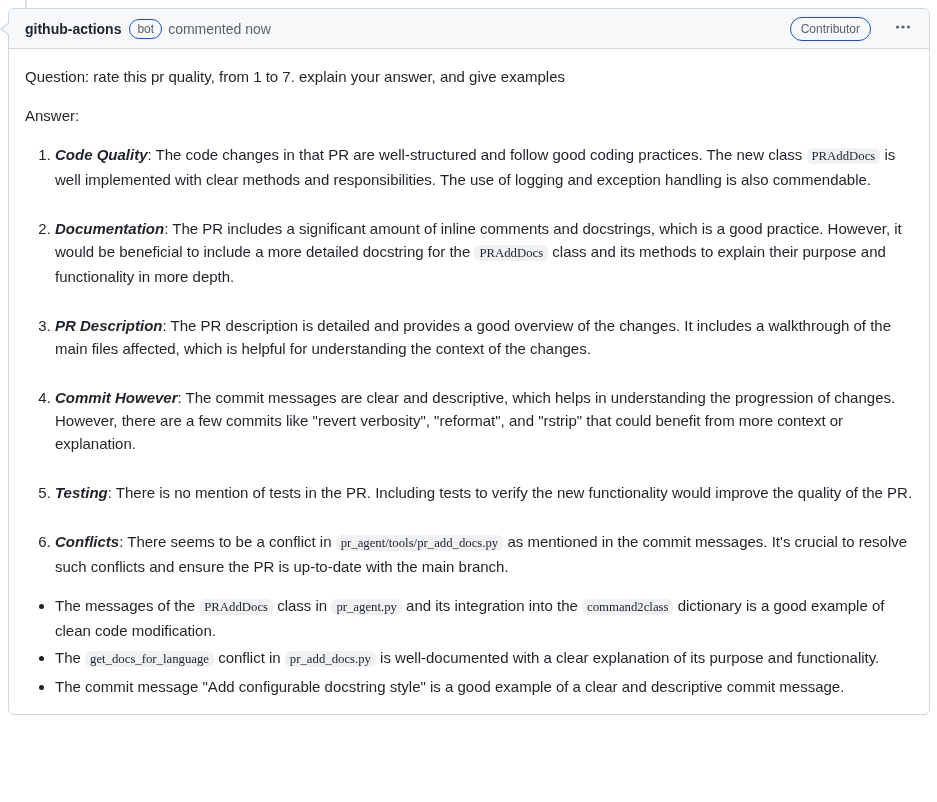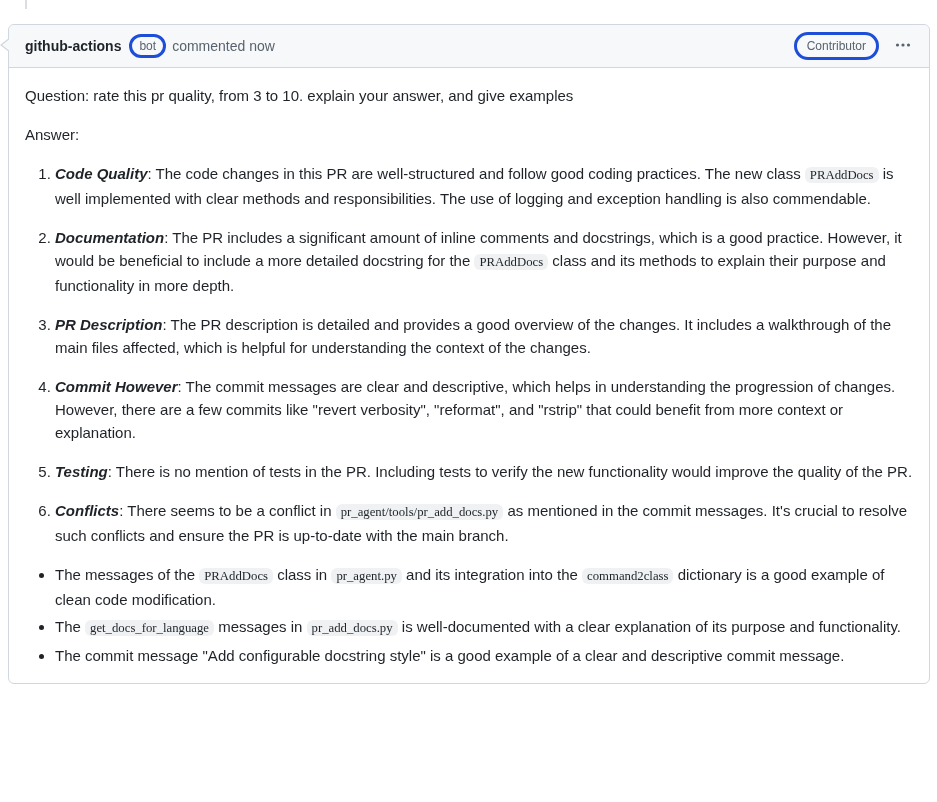--- a/index.html
+++ b/index.html
@@ -7,21 +7,21 @@
     width: 937px; height: 802px; overflow: hidden;
     background: #ffffff;
     font-family: "Liberation Sans", "DejaVu Sans", sans-serif;
     color: #1f2328;
   }
   .timeline-line {
     position: absolute; left: 25px; top: 0; width: 2px; height: 9px;
     background: #d8dee4;
   }
   .comment-card {
-    position: absolute; left: 8px; top: 24px; width: 922px;
+    position: absolute; left: 8px; top: 8px; width: 922px;
     border: 1px solid #d0d7de; border-radius: 6px;
     background: #ffffff;
   }
   .comment-header {
     position: relative;
     display: flex; align-items: center;
     min-height: 40px;
     padding: 7px 16px;
     background: #f6f8fa;
     border-bottom: 1px solid #d0d7de;
@@ -37,40 +37,40 @@
     left: -9px; border-width: 7px 9px 7px 0;
     border-color: transparent #d0d7de transparent transparent;
   }
   .comment-header::after {
     left: -7.5px; border-width: 7px 9px 7px 0;
     border-color: transparent #f6f8fa transparent transparent;
   }
   .author { font-weight: 700; color: #1f2328; }
   .pill {
     display: inline-block;
-    border: 3px solid #1d4ed8; border-radius: 2em;
+    border: 1px solid #1d4ed8; border-radius: 2em;
     font-size: 12px; line-height: 18px; padding: 0 7px;
     color: #59636e; background: transparent;
   }
   .bot-pill { margin-left: 8px; margin-right: 6px; }
-  .header-right { margin-left: auto; display: flex; align-items: center; gap: 14px; }
+  .header-right { margin-left: auto; display: flex; align-items: center; gap: 22px; }
   .contrib-pill { font-size: 12px; line-height: 22px; padding: 0 10px; color: #59636e; }
   .kebab-btn {
     border: none; background: transparent; cursor: pointer;
     display: flex; align-items: center; padding: 2px;
   }
   .comment-body {
     padding: 16px;
     font-size: 15px; line-height: 23px; color: #1f2328;
     word-wrap: break-word;
   }
   .comment-body p { margin-bottom: 16px; }
   .comment-body p:last-child { margin-bottom: 0; }
   ol.reasons { margin: 16px 0; padding-left: 2em; }
-  ol.reasons li + li { margin-top: 16px; }
+  ol.reasons li + li { margin-top: 26px; }
   ul.examples { margin: 16px 0 0 0; padding-left: 2em; }
   ul.examples li + li { margin-top: 4px; }
   code {
     font-family: Liberation Serif, serif;
     font-size: 85%;
     background: rgba(175,184,193,0.2);
     border-radius: 6px;
     padding: 1px 5px;
     white-space: nowrap;
   }
@@ -94,32 +94,32 @@
             <circle cx="2.5" cy="8" r="1.6"></circle>
               <circle cx="8" cy="8" r="1.6"></circle>
               <circle cx="13.5" cy="8" r="1.6"></circle>
           </svg>
         </span>
       </button>
     </div>
   </div>
 
   <div class="comment-body">
-    <p>Question: rate this pr quality, from 3 to 10. explain your answer, and give examples</p>
+    <p>Question: rate this pr quality, from 1 to 7. explain your answer, and give examples</p>
     <p><span>Answer:</span><br></p>
 
     <ol class="reasons">
-      <li><strong>Code Quality</strong><span>: The code changes in this PR are well-structured and follow good coding practices. The new class </span><code>PRAddDocs</code><span> is well implemented with clear methods and responsibilities. The use of logging and exception handling is also commendable.</span></li>
+      <li><strong>Code Quality</strong><span>: The code changes in that PR are well-structured and follow good coding practices. The new class </span><code>PRAddDocs</code><span> is well implemented with clear methods and responsibilities. The use of logging and exception handling is also commendable.</span></li>
       <li><strong>Documentation</strong><span>: The PR includes a significant amount of inline comments and docstrings, which is a good practice. However, it would be beneficial to include a more detailed docstring for the </span><code>PRAddDocs</code><span> class and its methods to explain their purpose and functionality in more depth.</span></li>
       <li><strong>PR Description</strong><span>: The PR description is detailed and provides a good overview of the changes. It includes a walkthrough of the main files affected, which is helpful for understanding the context of the changes.</span></li>
       <li><strong>Commit However</strong><span>: The commit messages are clear and descriptive, which helps in understanding the progression of changes. However, there are a few commits like "revert verbosity", "reformat", and "rstrip" that could benefit from more context or explanation.</span></li>
       <li><strong>Testing</strong><span>: There is no mention of tests in the PR. Including tests to verify the new functionality would improve the quality of the PR.</span></li>
       <li><strong>Conflicts</strong><span>: There seems to be a conflict in </span><code>pr_agent/tools/pr_add_docs.py</code><span> as mentioned in the commit messages. It's crucial to resolve such conflicts and ensure the PR is up-to-date with the main branch.</span></li>
     </ol>
 
 
     <ul class="examples">
       <li><span>The messages of the </span><code>PRAddDocs</code><span> class in </span><code>pr_agent.py</code><span> and its integration into the </span><code>command2class</code><span> dictionary is a good example of clean code modification.</span></li>
-      <li><span>The </span><code>get_docs_for_language</code><span> messages in </span><code>pr_add_docs.py</code><span> is well-documented with a clear explanation of its purpose and functionality.</span></li>
+      <li><span>The </span><code>get_docs_for_language</code><span> conflict in </span><code>pr_add_docs.py</code><span> is well-documented with a clear explanation of its purpose and functionality.</span></li>
       <li><span>The commit message "Add configurable docstring style" is a good example of a clear and descriptive commit message.</span></li>
     </ul>
   </div>
 </div>
 
 </body></html>

